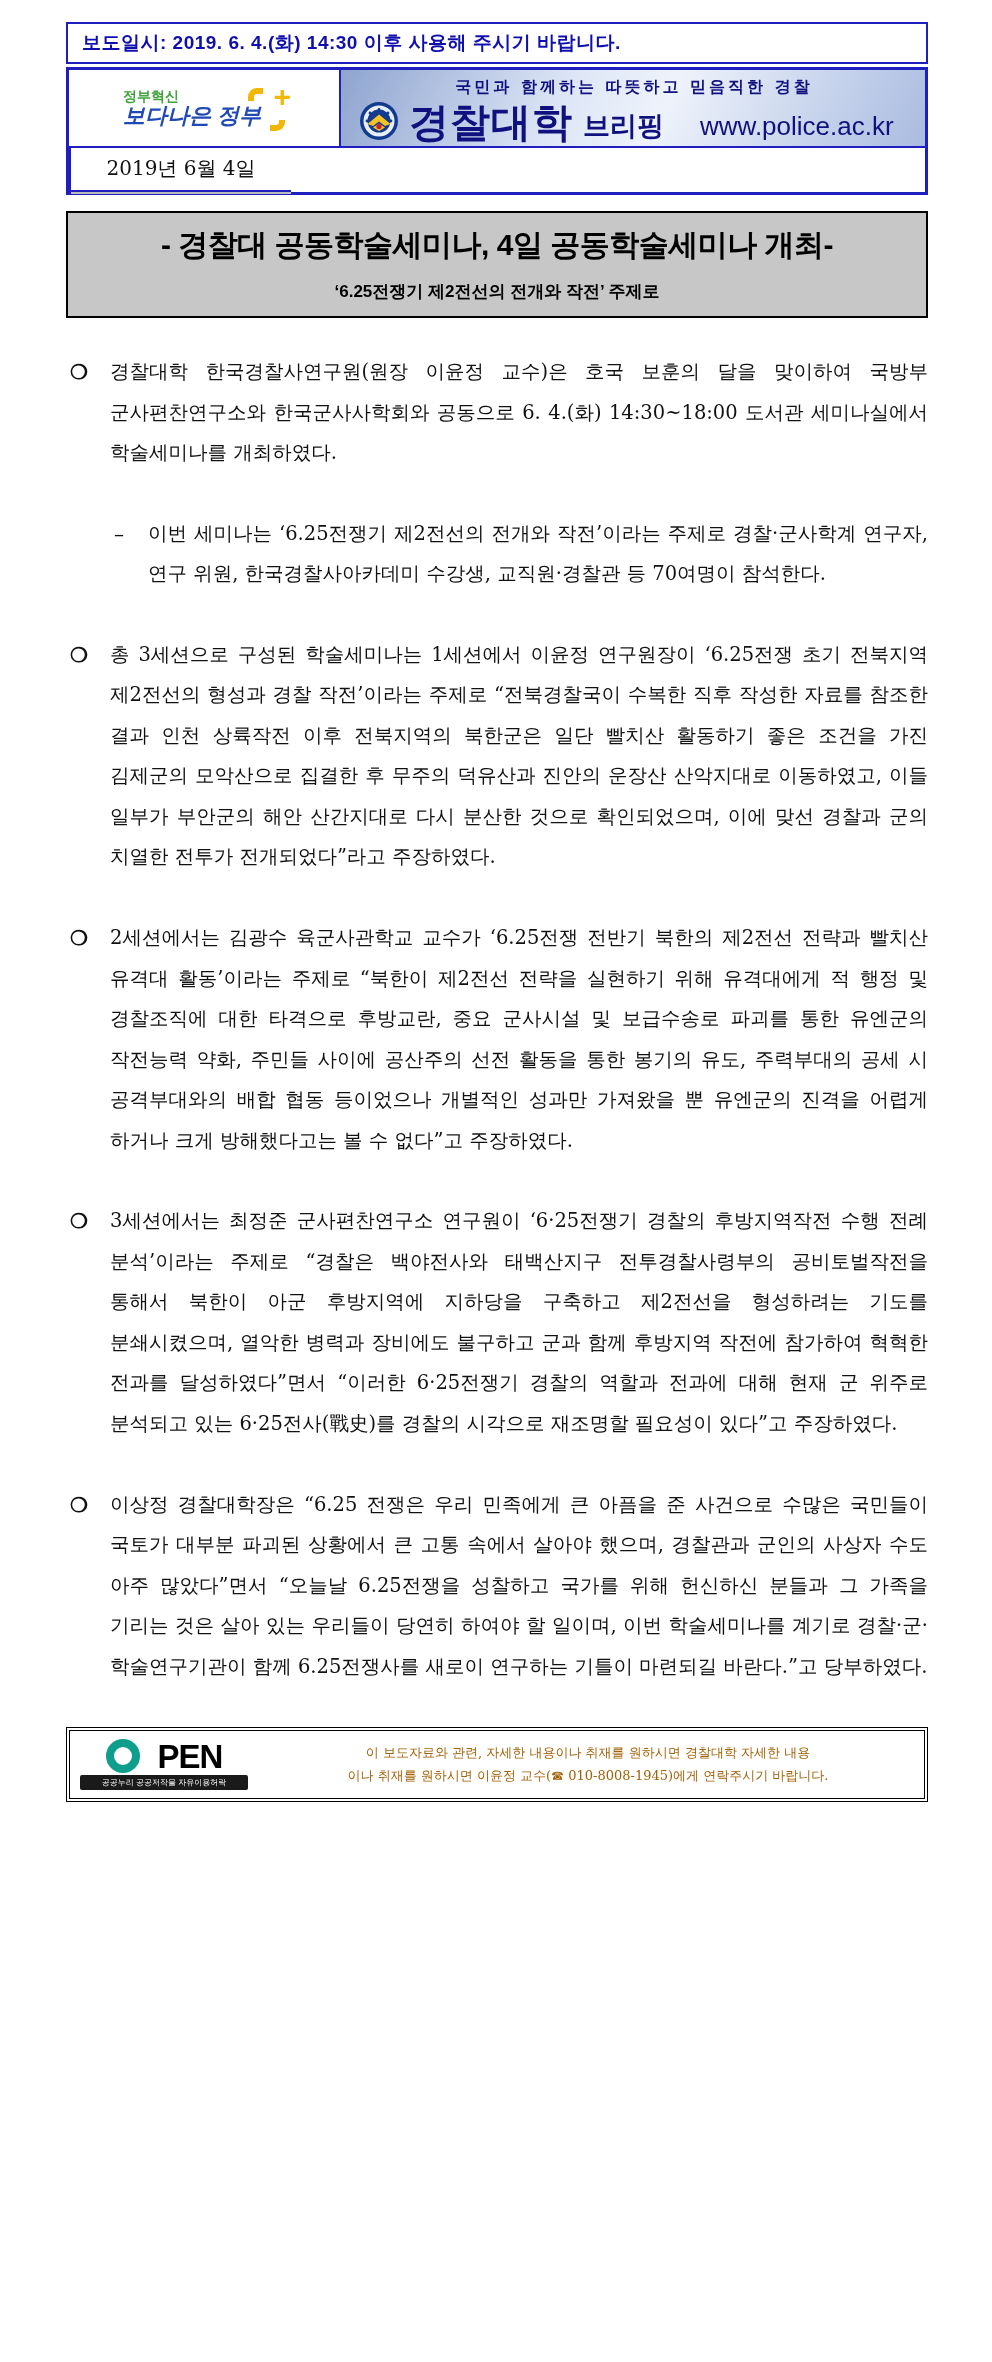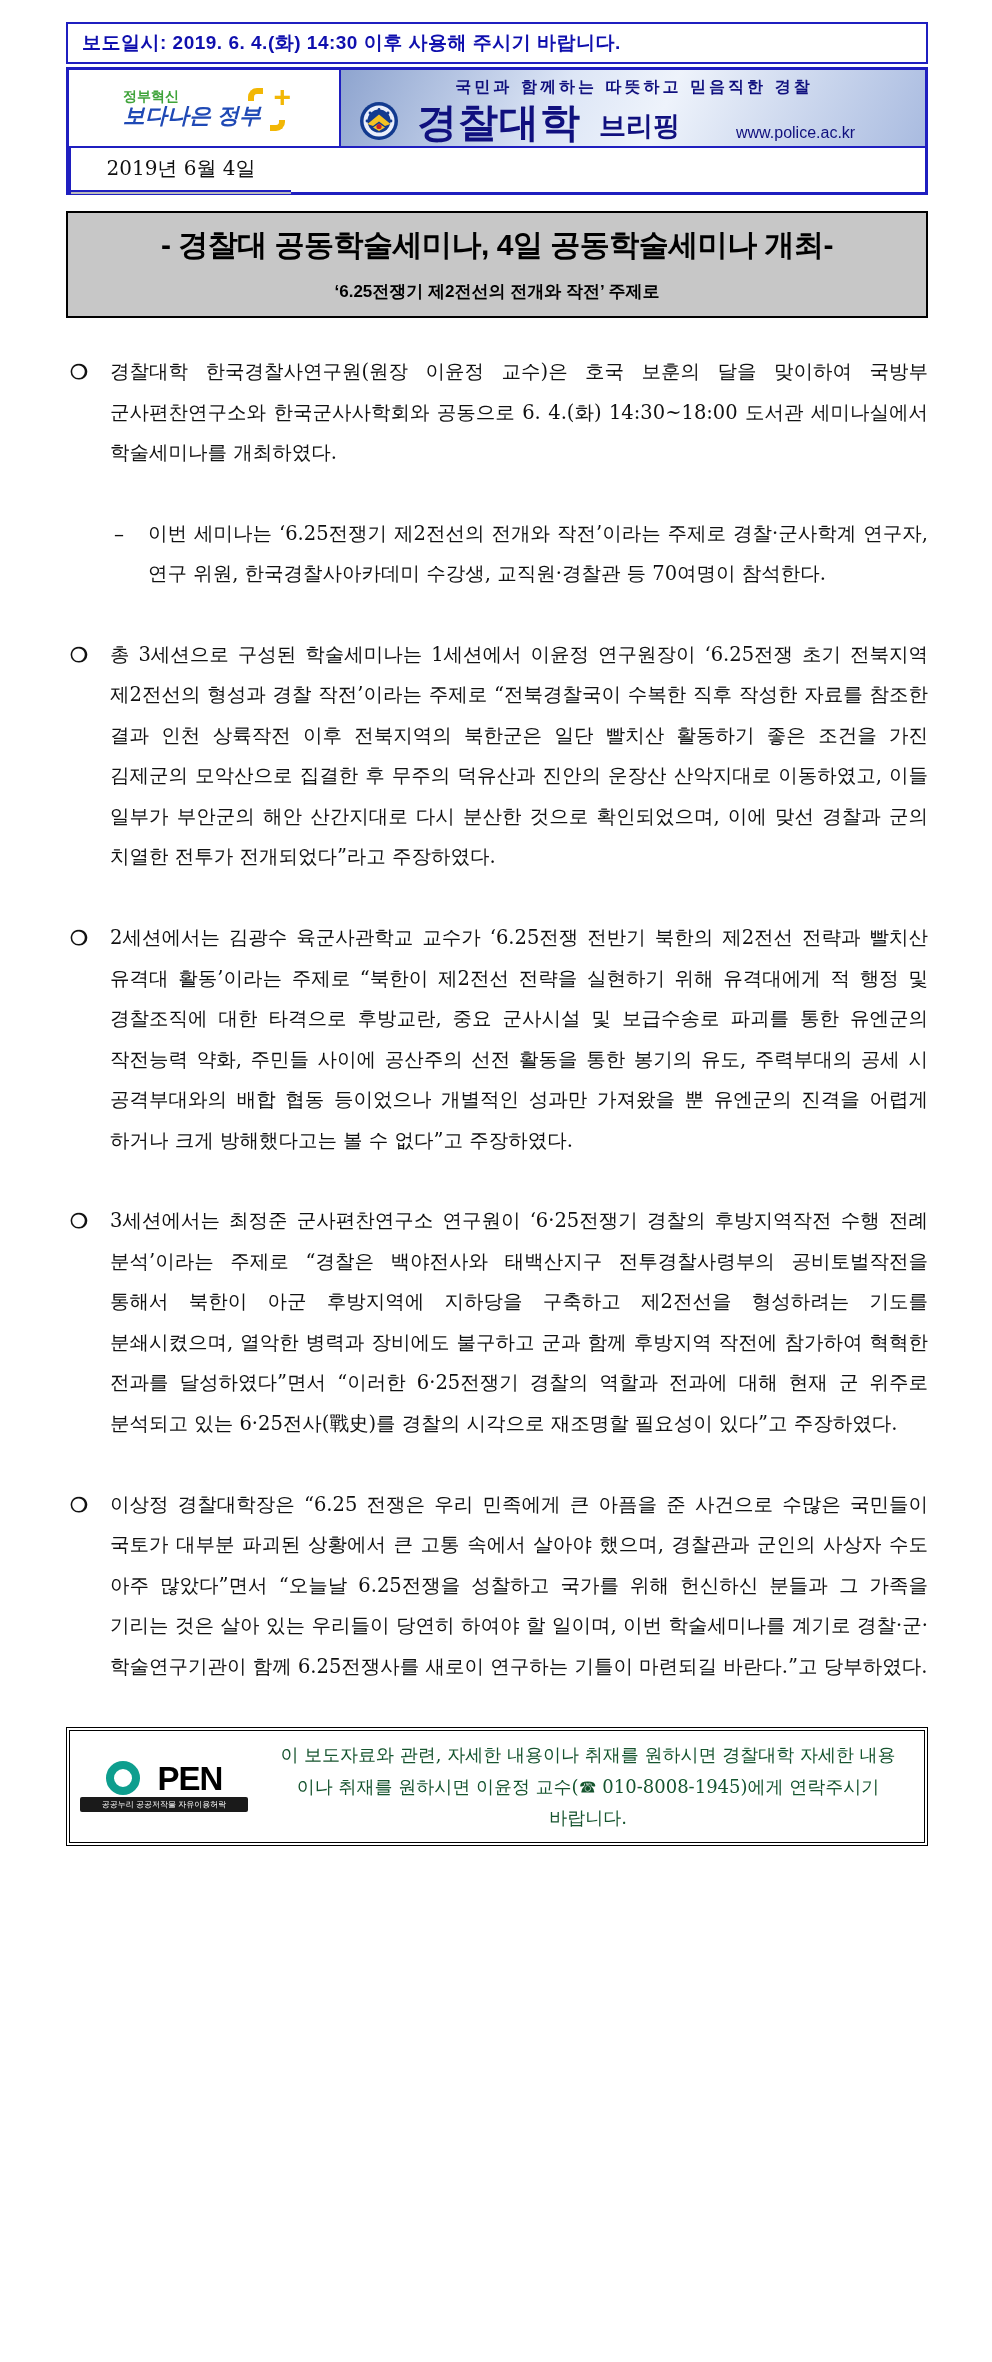--- a/index.html
+++ b/index.html
@@ -37,27 +37,27 @@
     border-right:6px solid #f2b705; border-bottom:6px solid #f2b705; border-bottom-right-radius:9px; }
 
   .banner {
     flex:1; background:linear-gradient(115deg,#8ea4cf 0%,#dde6f6 38%,#eef3fb 55%,#a9bbe0 100%);
     padding:5px 10px 4px 12px; display:flex; flex-direction:column; justify-content:space-between;
   }
   .slogan {
     text-align:center; color:#10107e; font-weight:bold; font-size:16px;
     letter-spacing:3px; padding-top:2px;
   }
-  .brand-line { display:flex; align-items:flex-end; gap:18px; padding-left:6px; }
+  .brand-line { display:flex; align-items:flex-end; gap:10px; padding-left:6px; }
   .emblem { width:40px; height:40px; flex:0 0 auto; margin-bottom:1px; }
   .brand-title { color:#10107e; font-weight:900; font-size:40px; line-height:1;
     font-family:"Liberation Sans",sans-serif; letter-spacing:1px; }
   .brand-sub { color:#10107e; font-weight:900; font-size:27px; line-height:1.1;
     font-family:"Liberation Sans",sans-serif; }
-  .brand-url { color:#10107e; font-size:16px; line-height:1.2; margin-left:38px;
+  .brand-url { color:#10107e; font-size:26px; line-height:1.2; margin-left:26px;
     font-family:"Liberation Sans",sans-serif;text-align:right; }
 
   .mh-contacts { display:flex; background:#fff; }
   .mc-col { padding:7px 4px 8px 28px; font-size:20px; line-height:1.75; color:#111; }
   .mc-col1 { width:417px; border-right:2px solid #1f1fc0; }
   .mc-col2 { flex:1; }
   .mc-col3 { width:222px; border-left:2px solid #1f1fc0; padding:0; }
   .date-box { border-bottom:2px solid #1f1fc0; text-align:center; font-size:20px;
     padding:7px 2px 8px 2px; background:#fff; box-shadow:0 2px 0 #bbb; }
 
@@ -86,21 +86,21 @@
   }
   .open-logo { width:168px; flex:0 0 auto; text-align:center; }
   .open-row { display:flex; align-items:center; justify-content:center; gap:18px; }
   .open-o { width:34px; height:34px; border-radius:50%; border:8px solid #0e9e8e;
     display:inline-block; }
   .open-pen { font-family:"Liberation Sans",sans-serif; font-weight:900; font-size:33px;
     letter-spacing:-1px; color:#000; line-height:1; }
   .open-caption { margin-top:2px; background:#1a1a1a; color:#fff; font-size:8px;
     padding:2px 3px; border-radius:2px; font-family:"Liberation Sans",sans-serif;
     letter-spacing:0px; white-space:nowrap; overflow:hidden; }
-  .footer-text { flex:1; font-size:18px; line-height:1.75; color:#14532d;
+  .footer-text { flex:1; font-size:13px; line-height:1.75; color:#a16207;
     text-align:center; word-break:keep-all; }
 </style>
 </head>
 <body>
 
 <div class="page">
 
   <div class="embargo">보도일시: 2019. 6. 4.(화) 14:30 이후 사용해 주시기 바랍니다.</div>
 
   <div class="masthead">

